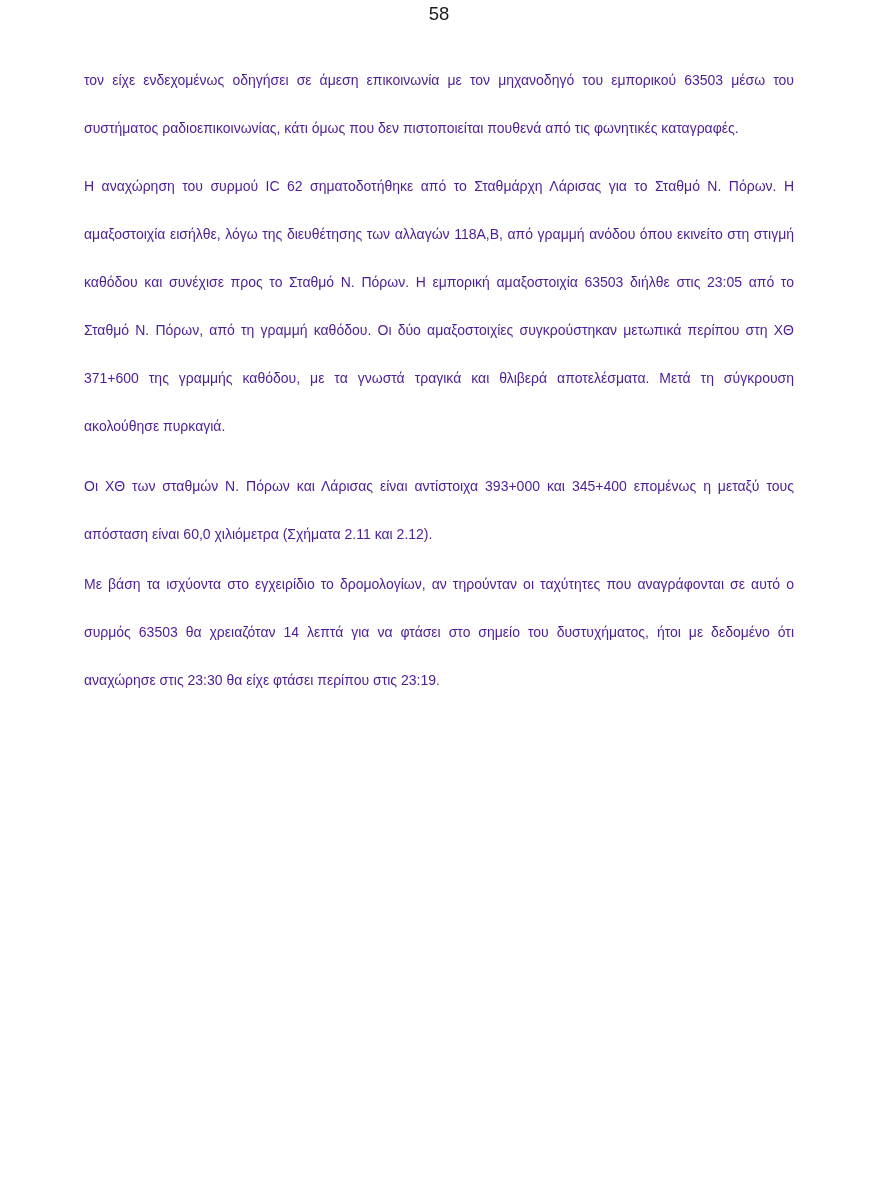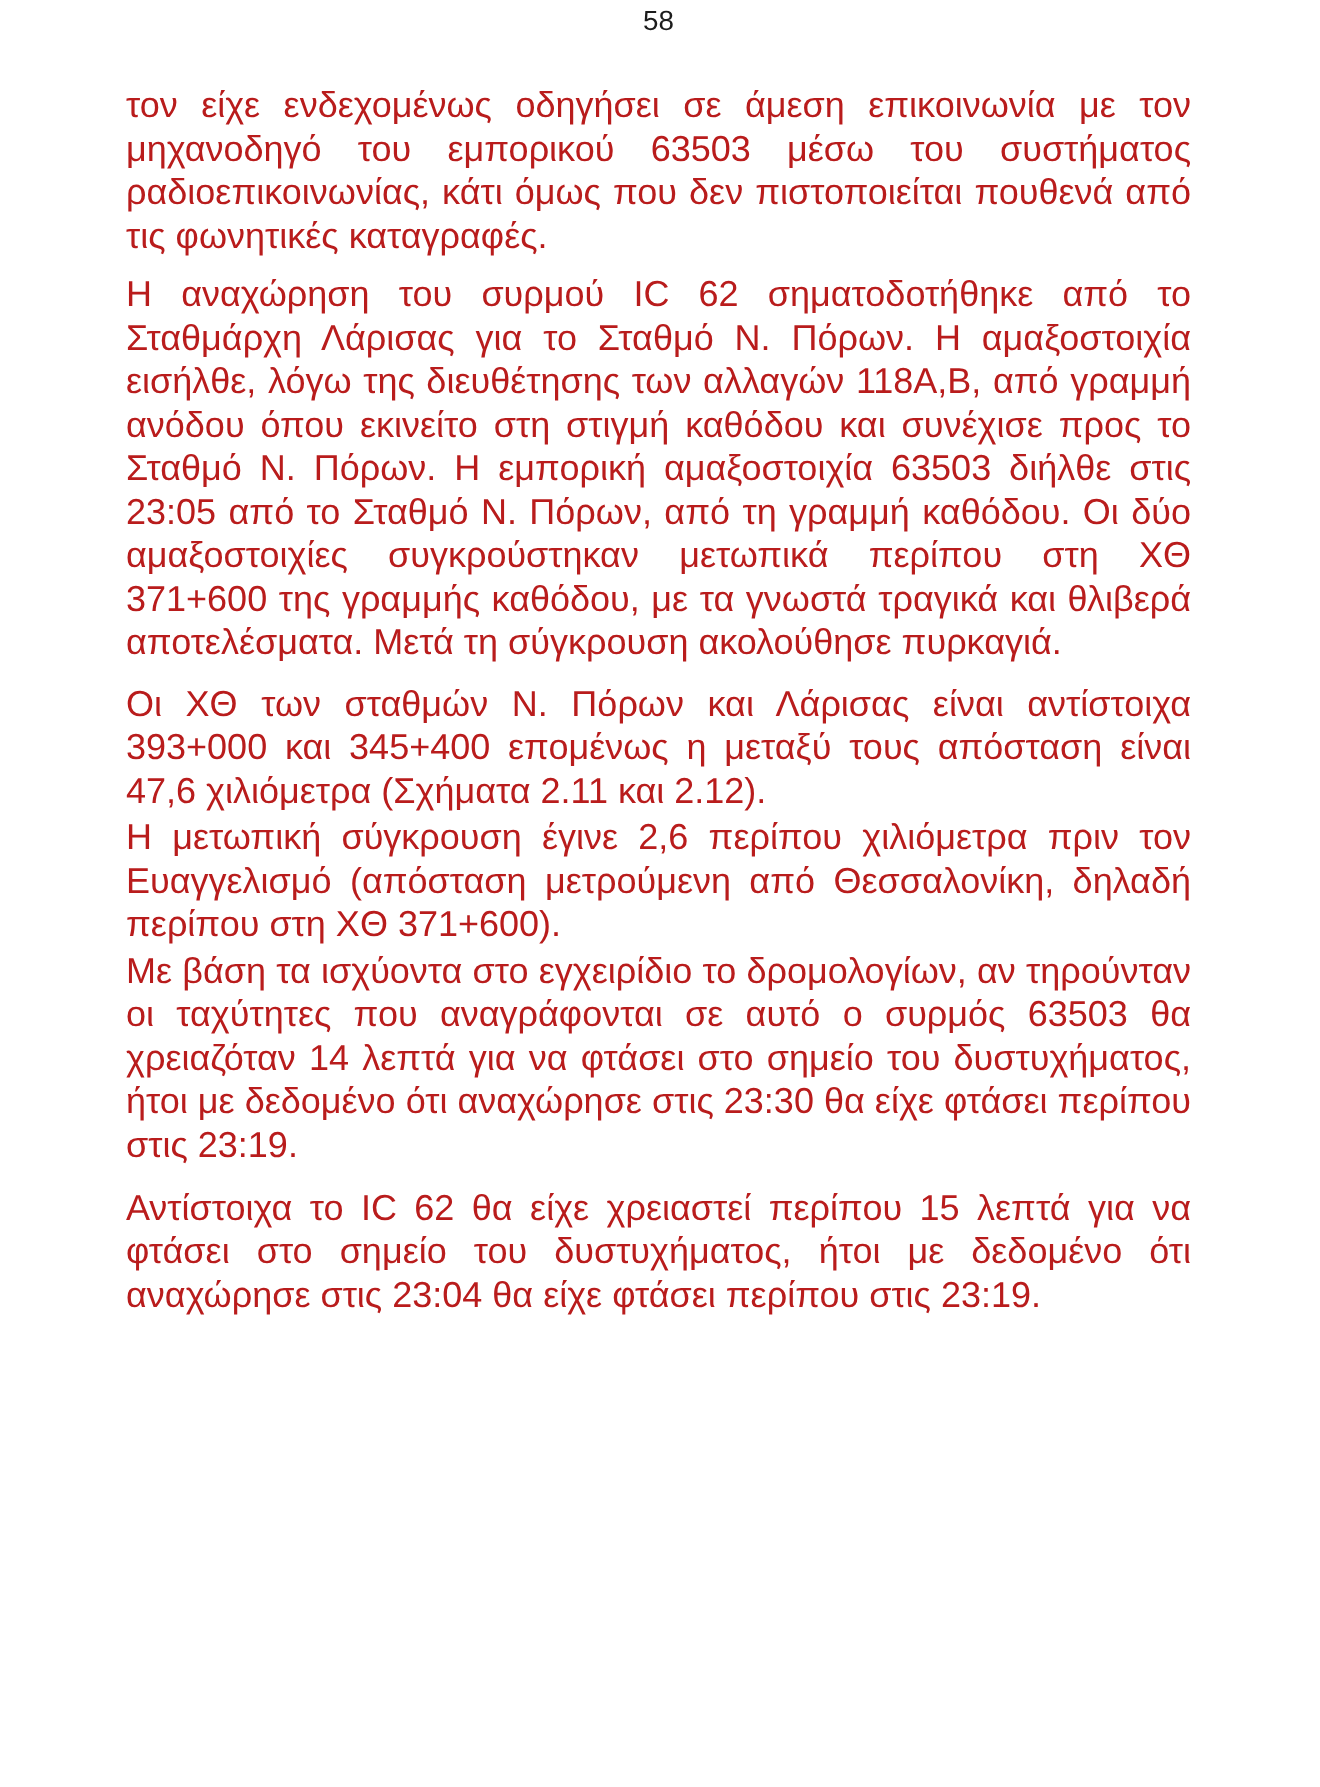--- a/index.html
+++ b/index.html
@@ -19,24 +19,24 @@
     color: #1c1c1c;
     overflow: hidden;
   }
   .page-number {
     text-align: center;
     font-size: 18.5px;
     line-height: 24px;
     color: #1c1c1c;
   }
   .body-text p, .body-text h2 {
-    font-size: 24px;
-    line-height: 29px;
+    font-size: 14px;
+    line-height: 48px;
     margin: 0;
-    color: #b91c1c;
+    color: #4c1d95;
   }
   .body-text p {
     text-align: justify;
     font-weight: normal;
   }
   .heading {
     font-weight: bold;
     text-align: left;
   }
   .p-intro { margin-top: 30px !important; }
@@ -55,23 +55,21 @@
 
   <div class="page-number">58</div>
 
   <article class="body-text">
 
     <p class="p-intro">τον είχε ενδεχομένως οδηγήσει σε άμεση επικοινωνία με τον μηχανοδηγό του εμπορικού 63503 μέσω του συστήματος ραδιοεπικοινωνίας, κάτι όμως που δεν πιστοποιείται πουθενά από τις φωνητικές καταγραφές.</p>
 
 
     <p class="p-0">Η αναχώρηση του συρμού  IC 62 σηματοδοτήθηκε από το Σταθμάρχη Λάρισας για το Σταθμό Ν. Πόρων. Η αμαξοστοιχία εισήλθε, λόγω της διευθέτησης των αλλαγών 118Α,Β, από γραμμή ανόδου όπου εκινείτο στη στιγμή καθόδου και συνέχισε προς το Σταθμό Ν. Πόρων. Η εμπορική αμαξοστοιχία 63503 διήλθε στις 23:05 από το Σταθμό Ν. Πόρων, από τη γραμμή καθόδου. Οι δύο αμαξοστοιχίες συγκρούστηκαν μετωπικά περίπου στη ΧΘ 371+600 της γραμμής καθόδου, με τα γνωστά τραγικά και θλιβερά αποτελέσματα. Μετά τη σύγκρουση ακολούθησε πυρκαγιά.</p>
 
-    <p class="p-1">Οι ΧΘ των σταθμών Ν. Πόρων και Λάρισας είναι αντίστοιχα 393+000 και 345+400 επομένως η μεταξύ τους απόσταση είναι  47,6 χιλιόμετρα (Σχήματα 2.11 και 2.12).</p>
+    <p class="p-1">Οι ΧΘ των σταθμών Ν. Πόρων και Λάρισας είναι αντίστοιχα 393+000 και 345+400 επομένως η μεταξύ τους απόσταση είναι  60,0 χιλιόμετρα (Σχήματα 2.11 και 2.12).</p>
 
-    <p class="p-2">Η μετωπική σύγκρουση έγινε 2,6 περίπου χιλιόμετρα πριν τον Ευαγγελισμό (απόσταση μετρούμενη από Θεσσαλονίκη, δηλαδή περίπου στη ΧΘ 371+600).</p>
 
     <p class="p-3">Με βάση τα ισχύοντα στο εγχειρίδιο το δρομολογίων, αν τηρούνταν οι ταχύτητες που αναγράφονται σε αυτό ο συρμός 63503 θα χρειαζόταν 14 λεπτά για να φτάσει στο σημείο του δυστυχήματος, ήτοι με δεδομένο ότι αναχώρησε στις 23:30 θα είχε φτάσει περίπου στις 23:19.</p>
 
-    <p class="p-4">Αντίστοιχα το IC 62 θα είχε χρειαστεί περίπου 15 λεπτά για να φτάσει στο σημείο του δυστυχήματος, ήτοι με δεδομένο ότι αναχώρησε στις 23:04 θα είχε φτάσει περίπου στις 23:19.</p>
 
 
   </article>
 </div>
 
 </body></html>

